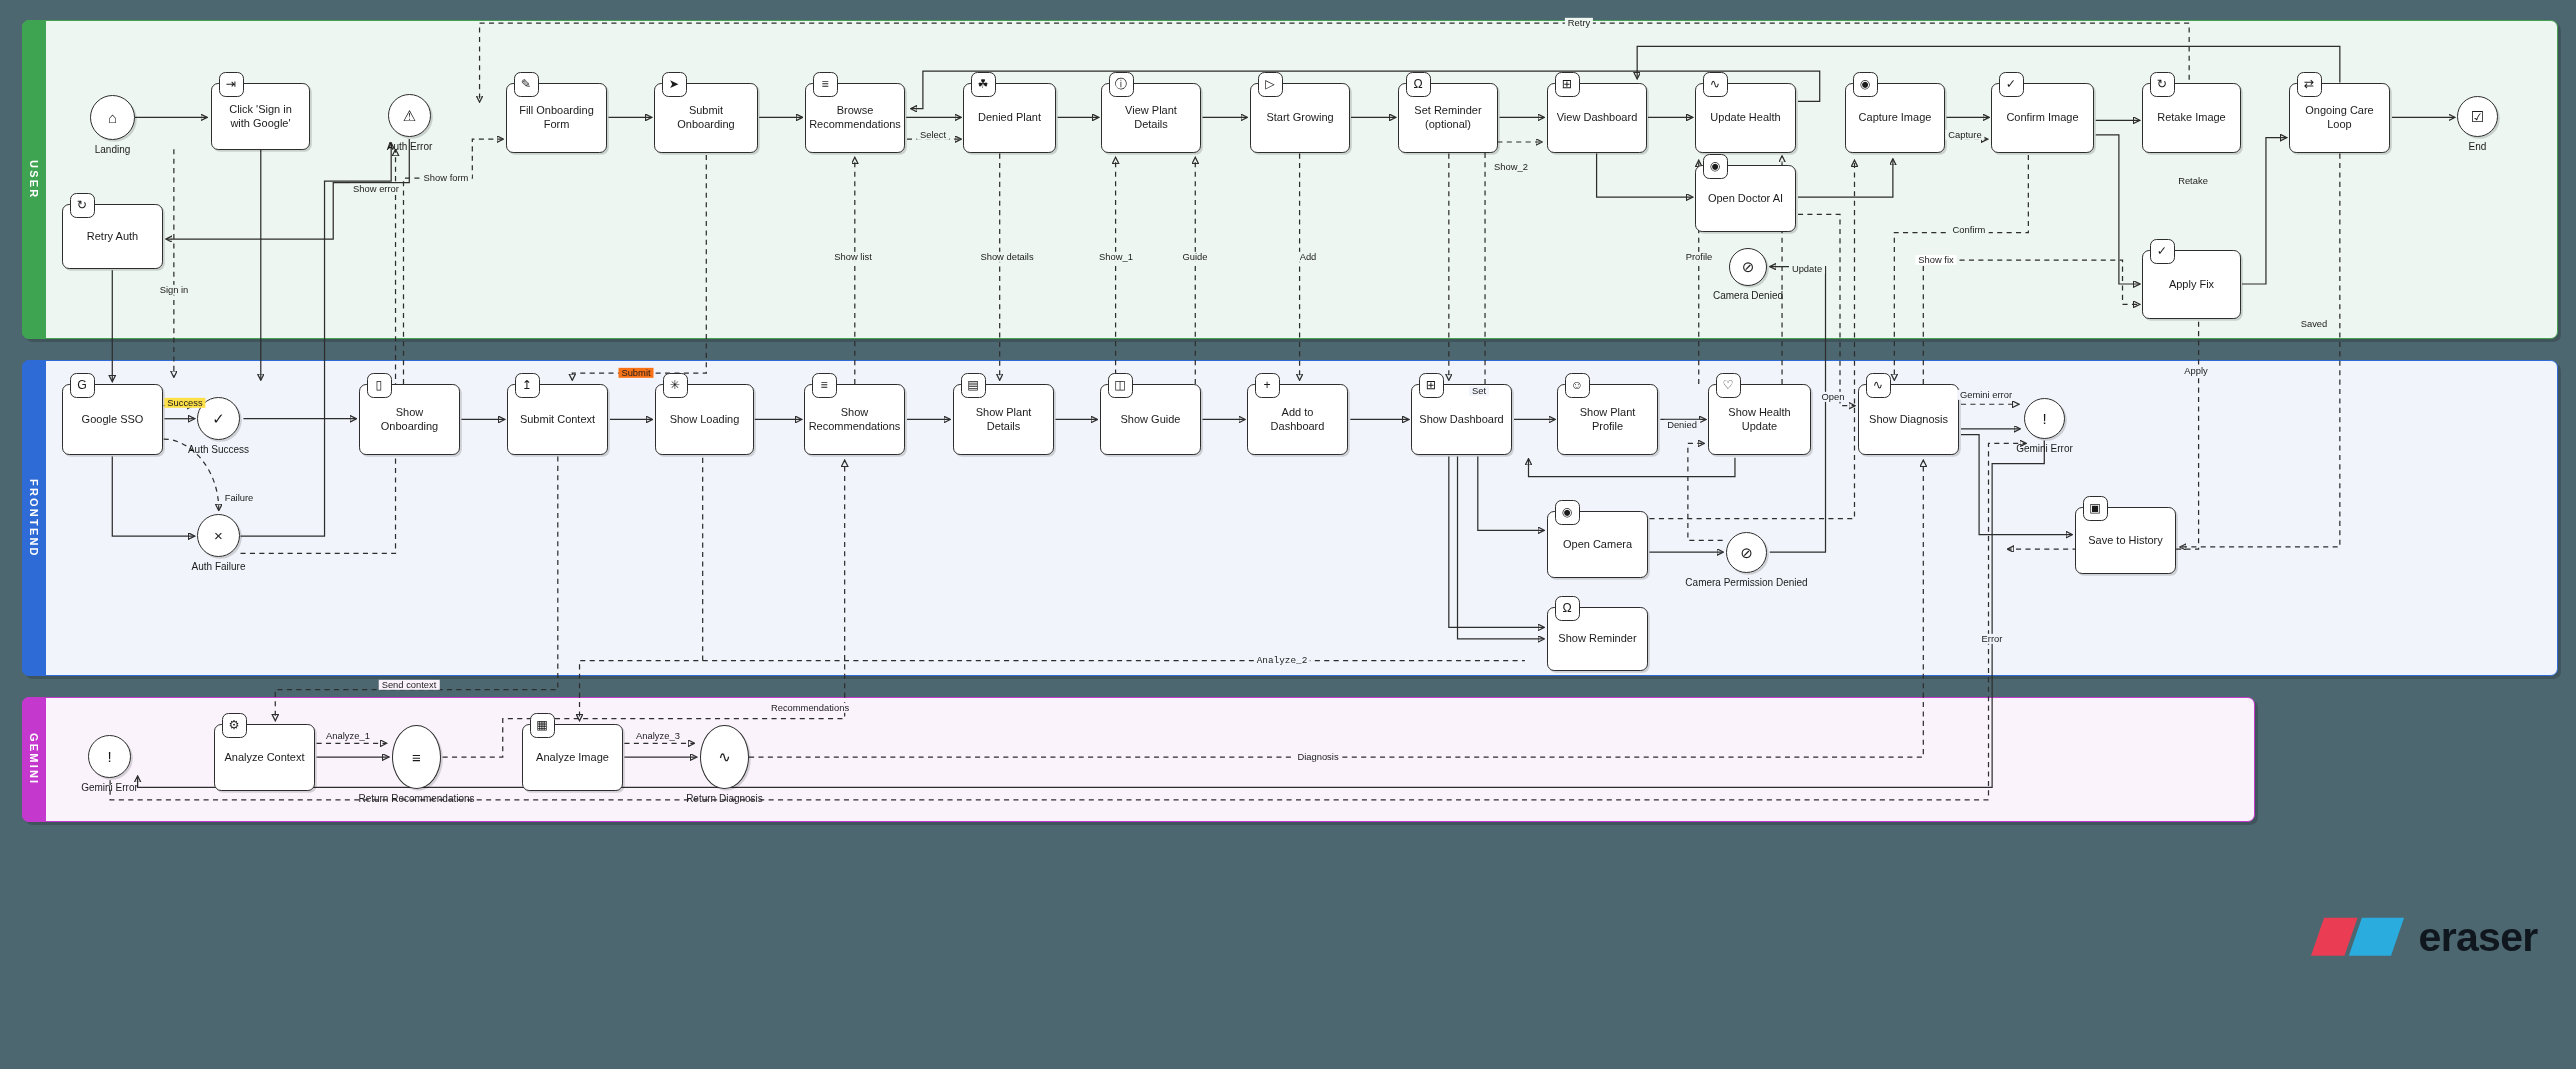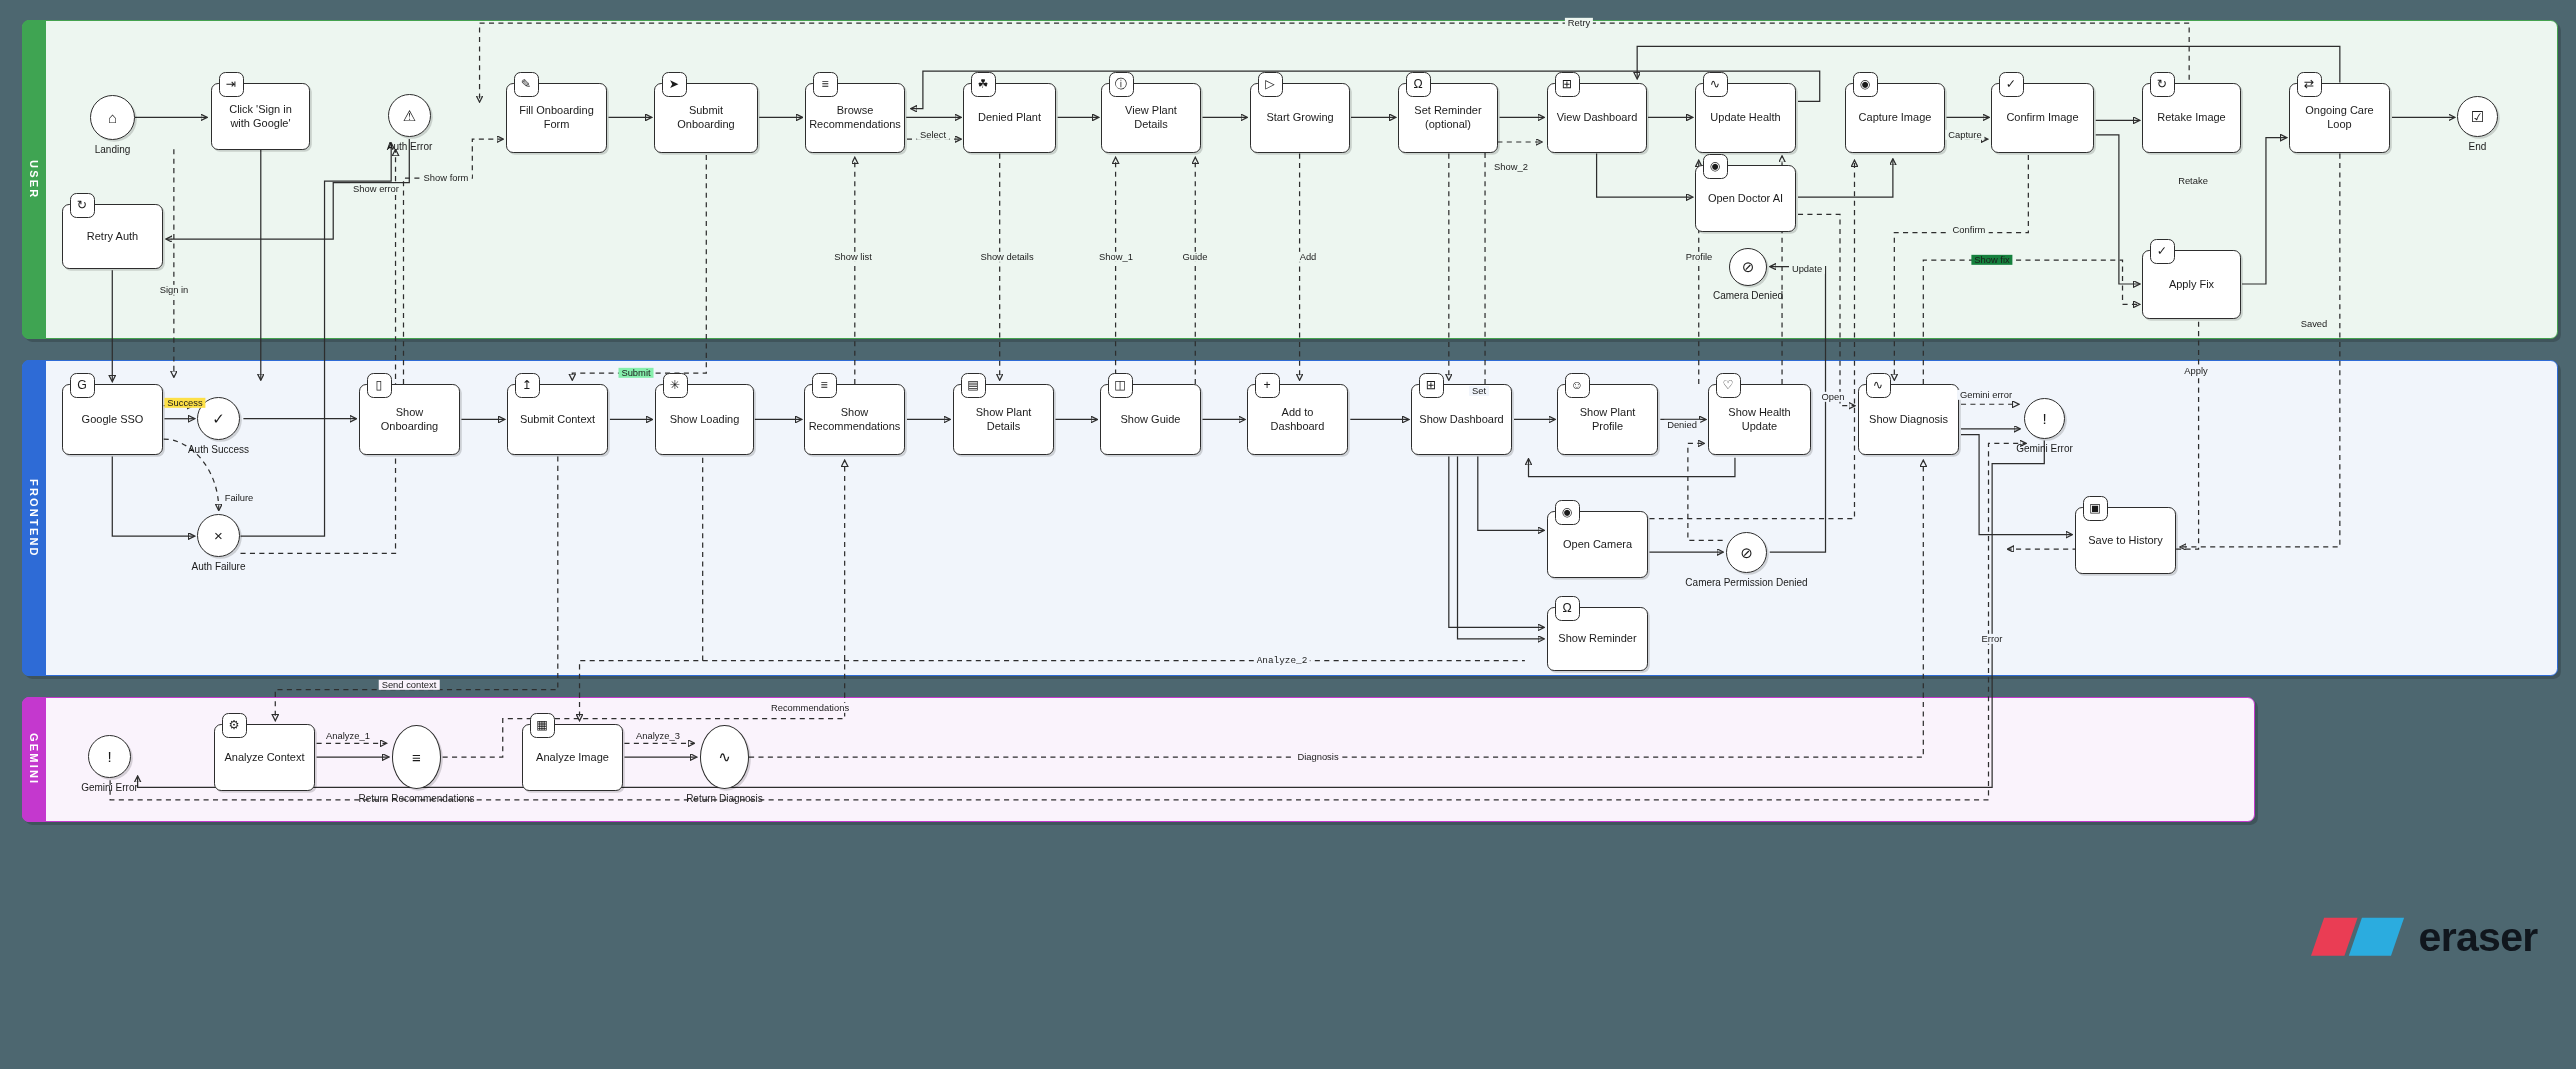--- a/index.html
+++ b/index.html
@@ -356,26 +356,26 @@
       <div class="edge-label" style="left: 1116px; top: 257px; background: rgb(237, 246, 240);">Show_1</div>
       <div class="edge-label" style="left: 1195px; top: 257px; background: rgb(237, 246, 240);">Guide</div>
       <div class="edge-label" style="left: 1308px; top: 257px; background: rgb(237, 246, 240);">Add</div>
       <div class="edge-label" style="left: 1511px; top: 167px; background: rgb(237, 246, 240);">Show_2</div>
       <div class="edge-label" style="left: 1699px; top: 257px; background: rgb(237, 246, 240);">Profile</div>
       <div class="edge-label" style="left: 1807px; top: 269px; background: rgb(237, 246, 240);">Update</div>
       <div class="edge-label" style="left: 1579px; top: 23px; background: rgb(237, 246, 240);">Retry</div>
       <div class="edge-label" style="left: 1965px; top: 135px; background: rgb(237, 246, 240);">Capture</div>
       <div class="edge-label" style="left: 2193px; top: 181px; background: rgb(237, 246, 240);">Retake</div>
       <div class="edge-label" style="left: 1969px; top: 230px; background: rgb(237, 246, 240);">Confirm</div>
-      <div class="edge-label" style="left: 1992px; top: 260px; background: #15803d;">Show fix</div>
+      <div class="edge-label" style="left: 1936px; top: 260px; background: #ffffff;">Show fix</div>
       <div class="edge-label" style="left: 2314px; top: 324px; background: rgb(237, 246, 240);">Saved</div>
       <div class="edge-label" style="left: 2196px; top: 371px; background: rgb(241, 245, 251);">Apply</div>
       <div class="edge-label" style="left: 185px; top: 403px; background: #fde047; text-align: right;">Success</div>
       <div class="edge-label" style="left: 239px; top: 498px; background: rgb(241, 245, 251);">Failure</div>
-      <div class="edge-label" style="left: 636px; top: 373px; background: #86efac; text-align: right;">Submit</div>
+      <div class="edge-label" style="left: 636px; top: 373px; background: #f97316; text-align: right;">Submit</div>
       <div class="edge-label" style="left: 1479px; top: 391px; background: rgb(241, 245, 251);">Set</div>
       <div class="edge-label" style="left: 1833px; top: 397px; background: rgb(241, 245, 251);">Open</div>
       <div class="edge-label" style="left: 1682px; top: 425px; background: rgb(241, 245, 251);">Denied</div>
       <div class="edge-label" style="left: 1986px; top: 395px; background: rgb(241, 245, 251);">Gemini error</div>
       <div class="edge-label" style="left: 1992px; top: 639px; background: rgb(241, 245, 251);">Error</div>
       <div class="edge-label" style="left: 1282px; top: 661px; background: rgb(241, 245, 251); font-family: Liberation Mono, monospace;">Analyze_2</div>
       <div class="edge-label" style="left: 409px; top: 685px; background: rgb(250, 243, 252);">Send context</div>
       <div class="edge-label" style="left: 348px; top: 736px; background: rgb(250, 243, 252);">Analyze_1</div>
       <div class="edge-label wrap" style="left: 810px; top: 708px; background: rgb(250, 243, 252);">Recommendations</div>
       <div class="edge-label" style="left: 658px; top: 736px; background: rgb(250, 243, 252);">Analyze_3</div>

